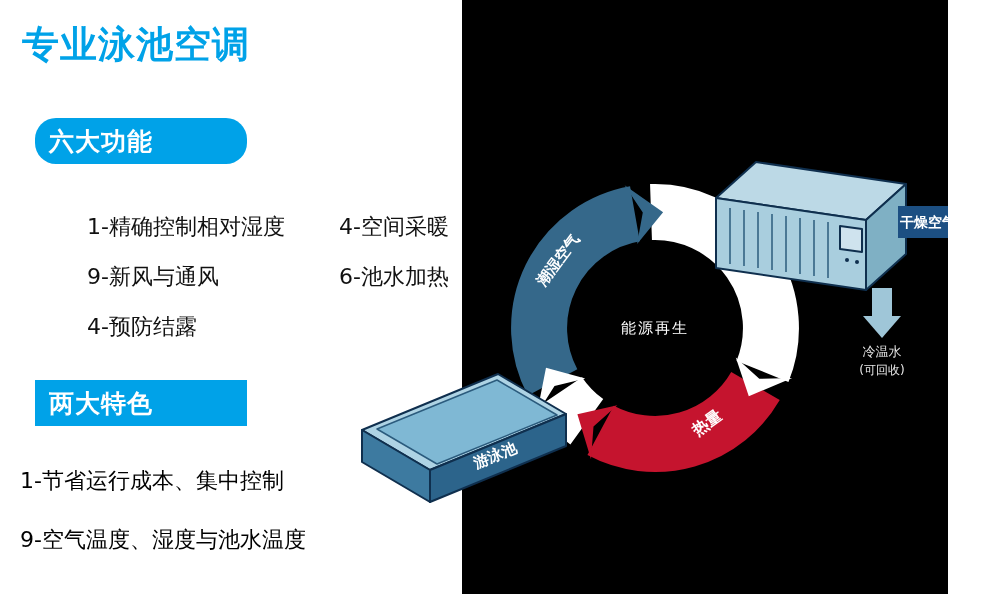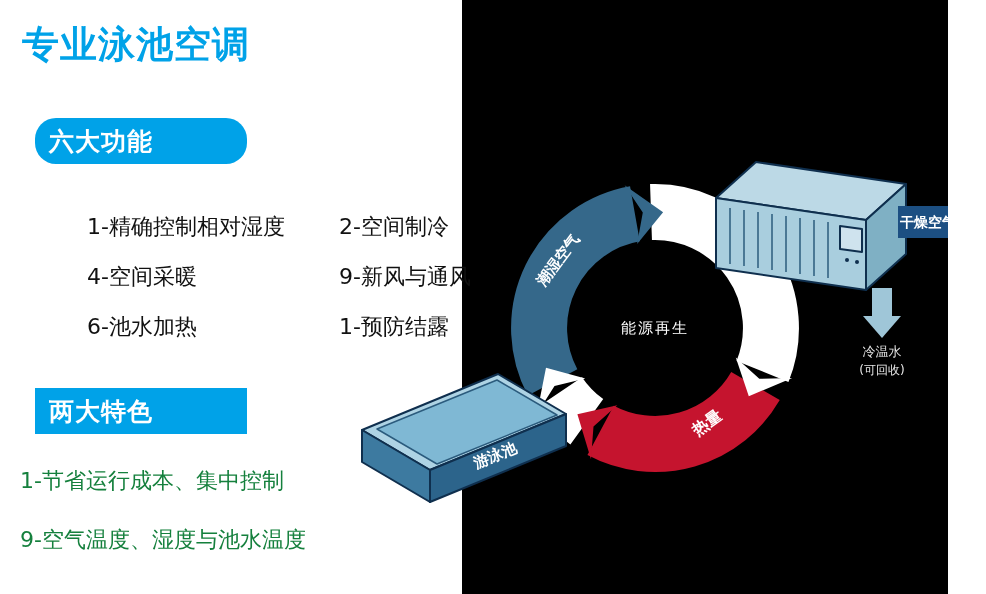--- a/index.html
+++ b/index.html
@@ -11,51 +11,50 @@
   .title{
     position:absolute;left:22px;top:20px;font-size:37px;font-weight:bold;
     color:#00a2e8;letter-spacing:1px;white-space:nowrap;
   }
   .section-heading{
     position:absolute;left:35px;width:212px;height:46px;background:#00a2e8;color:#ffffff;
     font-size:25px;font-weight:bold;display:flex;align-items:center;
     padding-left:14px;box-sizing:border-box;letter-spacing:1px;
   }
   .heading-functions{top:118px;border-radius:21px;}
-  .heading-features{top:388px;}
+  .heading-features{top:380px;}
   .func-grid{
     position:absolute;left:44px;top:212px;width:410px;
     display:grid;grid-template-columns:252px auto;row-gap:20px;
     font-size:22px;color:#111111;white-space:nowrap;margin-left:43px;
   }
-  .feat-list{position:absolute;left:20px;top:466px;font-size:22px;color:#15803d;white-space:nowrap;}
+  .feat-list{position:absolute;left:20px;top:466px;font-size:22px;color:#000000;white-space:nowrap;}
   .feat-list .feat-item{margin-bottom:29px;}
   svg.overlay{position:absolute;left:0;top:0;pointer-events:none;}
   .svg-label{font-family:"DejaVu Sans","Liberation Sans",sans-serif;}
 </style>
 </head>
 <body>
 
 <div class="slide">
 
   <div class="black-panel"></div>
 
   <div class="title">专业泳池空调</div>
 
   <div class="section-heading heading-functions">
     <span>六大功能</span>
   </div>
 
   <div class="func-grid">
     <div class="func-item">1-精确控制相对湿度</div>
-    <div class="func-item">2-空间制冷</div>
     <div class="func-item">4-空间采暖</div>
     <div class="func-item">9-新风与通风</div>
     <div class="func-item">6-池水加热</div>
-    <div class="func-item">1-预防结露</div>
+    <div class="func-item">4-预防结露</div>
   </div>
 
   <div class="section-heading heading-features">
     <span>两大特色</span>
   </div>
 
   <div class="feat-list">
     <div class="feat-item">1-节省运行成本、集中控制</div>
     <div class="feat-item">9-空气温度、湿度与池水温度</div>
   </div>

